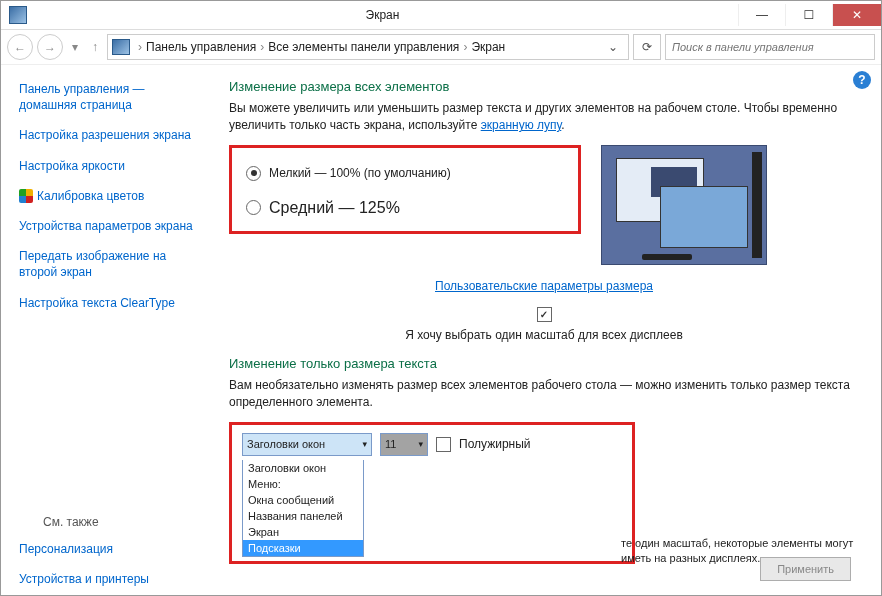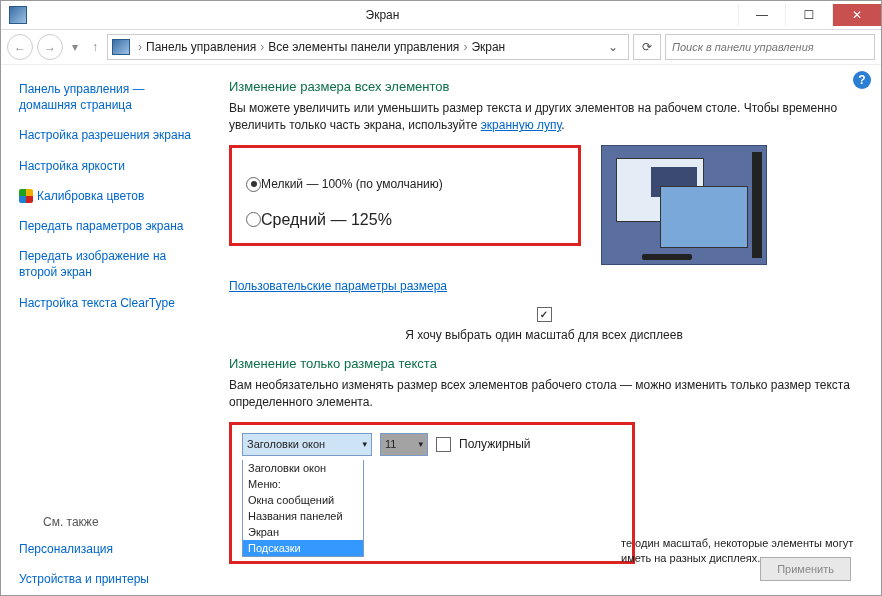--- a/index.html
+++ b/index.html
@@ -23,23 +23,23 @@
 .content{display:flex;height:calc(100% - 62px);}
 .sidebar{width:210px;padding:16px 10px 10px 18px;box-sizing:border-box;}
 .sidebar a{color:#0066cc;text-decoration:none;display:block;margin-bottom:14px;line-height:1.35;}
 .sidebar .shield{display:flex;align-items:center;gap:4px;}
 .sidebar .shield-icon{width:14px;height:14px;background:conic-gradient(#f0b000 0 25%,#d02020 25% 50%,#2080d0 50% 75%,#20a020 75% 100%);border-radius:2px;}
 .sidebar .gap{height:190px;}
 .sidebar .seealso{color:#555;margin-bottom:12px;display:block;margin-left:24px;}
 .main{flex:1;padding:14px 22px 10px 18px;position:relative;overflow:hidden;}
 .heading{color:#0b6f47;font-size:13px;margin-bottom:6px;}
 .para{line-height:1.45;margin-bottom:10px;}
-.link{color:#0066cc;text-decoration:underline;cursor:pointer;}
+.link{color:#0066cc;text-decoration:underline;cursor:pointer;text-align:center;}
 .redbox{border:3px solid #d22;padding:10px 14px;position:relative;}
-.radio-row{display:flex;align-items:center;gap:0;margin:19px 0 18px;}
+.radio-row{display:flex;align-items:center;gap:8px;margin:8px 0 18px;}
 .radio{width:13px;height:13px;border:1px solid #666;border-radius:50%;display:flex;align-items:center;justify-content:center;}
 .radio.checked::after{content:"";width:6px;height:6px;background:#333;border-radius:50%;}
 .radio-label-small{font-size:12px;}
 .radio-label-big{font-size:16px;}
 .illus{position:absolute;right:0;top:0;width:164px;height:118px;background:#5a6fa0;border:1px solid #3a4a70;display:flex;align-items:center;justify-content:center;}
 .illus .mon1{position:absolute;left:14px;top:12px;width:86px;height:62px;background:#e4ecf6;border:1px solid #333;}
 .illus .mon1 .grid{position:absolute;right:6px;top:8px;width:46px;height:30px;background:#3a4a70;}
 .illus .mon2{position:absolute;left:58px;top:40px;width:86px;height:60px;background:#7aa8d8;border:1px solid #333;}
 .illus .bar{position:absolute;right:4px;top:6px;width:10px;height:106px;background:#222;}
 .illus .stand{position:absolute;left:40px;bottom:4px;width:50px;height:6px;background:#222;border-radius:2px;}
@@ -94,21 +94,21 @@
 
 <div class="content">
   <div class="sidebar">
     <a><span>Панель управления —</span><br><span>домашняя страница</span></a>
     <a>Настройка разрешения экрана</a>
     <a>Настройка яркости</a>
     <a class="shield">
         <span class="shield-icon"></span>
         <span>Калибровка цветов</span>
       </a>
-    <a>Передать параметров экрана</a>
+    <a>Устройства параметров экрана</a>
     <a>Передать изображение на второй экран</a>
     <a>Настройка текста ClearType</a>
     <div class="gap"></div>
     <span class="seealso">См. также</span>
     <a>Персонализация</a>
     <a>Устройства и принтеры</a>
   </div>
 
   <div class="main">
     <div class="helpicon">?</div>

